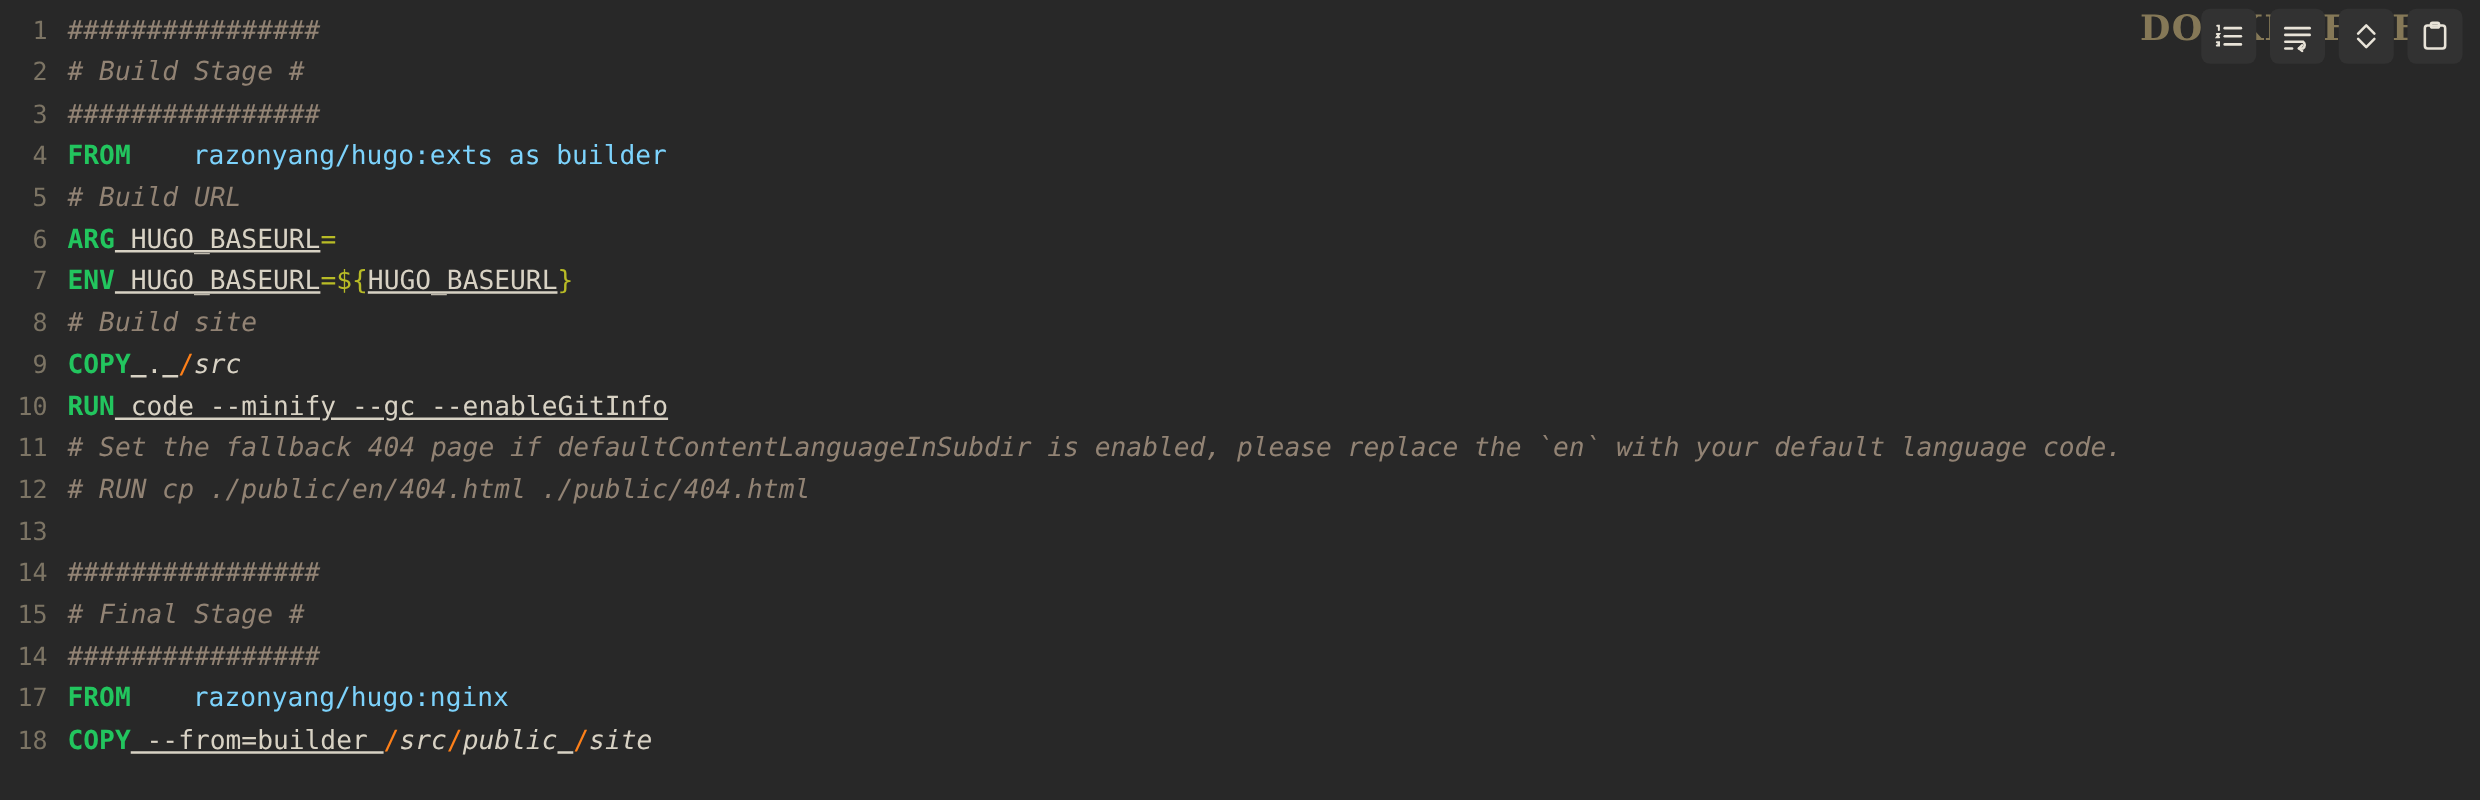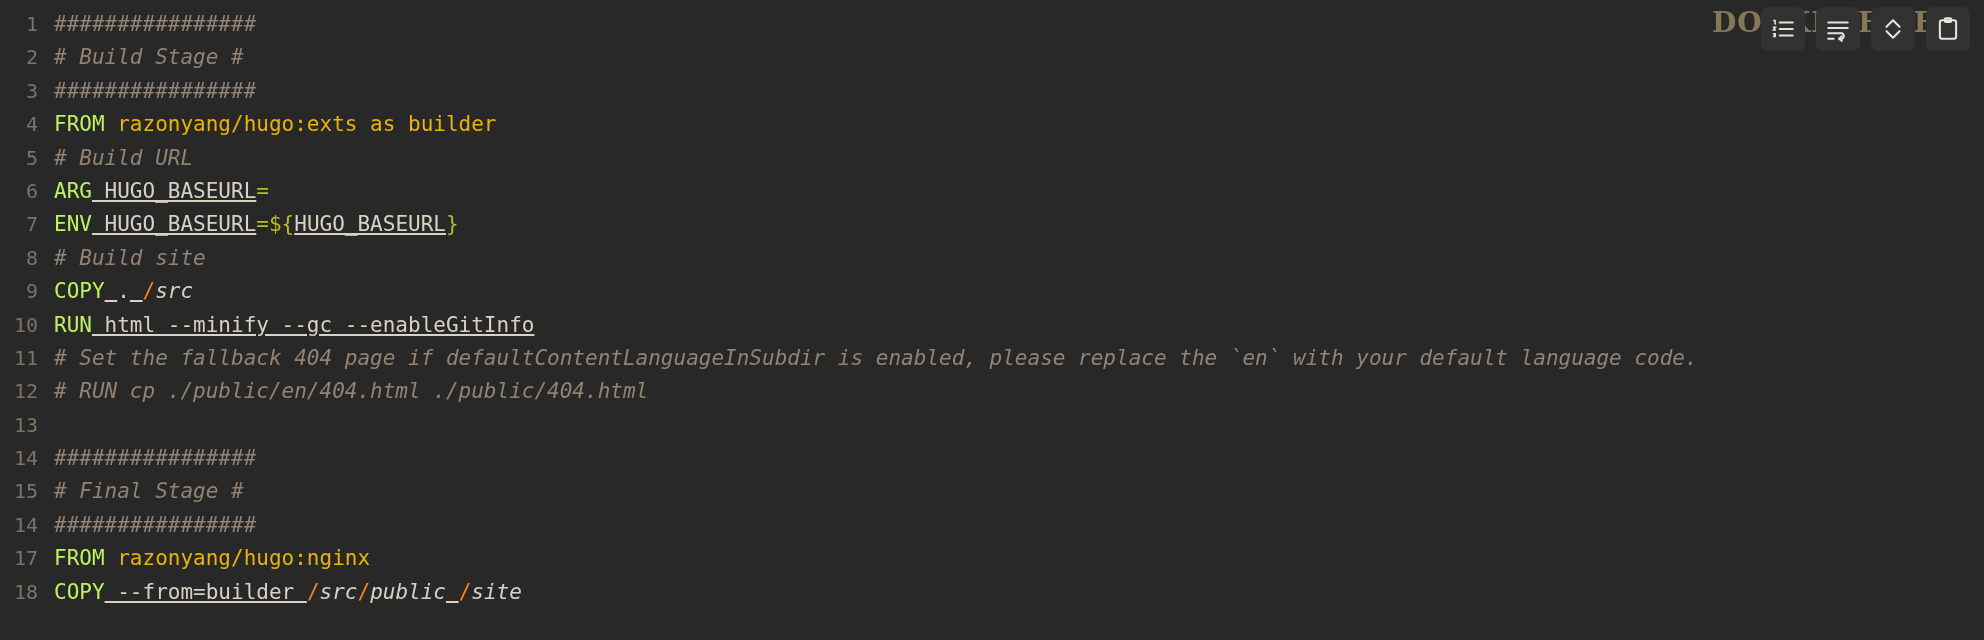--- a/index.html
+++ b/index.html
@@ -85,22 +85,22 @@
     padding-right: 0;
     user-select: none;
   }
   .lcontent {
     padding-left: 16px;
     white-space: pre;
   }
 
   
   .cm   { color: #928374; font-style: italic; }      
-  .kw   { color: #bef264; font-weight: 400; }        
-  .str  { color: #eab308; }                          
+  .kw   { color: #22c55e; font-weight: 700; }        
+  .str  { color: #7dd3fc; padding-left: 37px; }                          
   .pln  { color: #d8d2c4; text-decoration: underline; }                          
   .op   { color: #b8bb26; }                          
   .pth  { color: #d8d2c4; font-style: italic; }                          
   .sl   { color: #fe8019; }                          
   .dot  { color: #d8d2c4; }
 </style>
 </head>
 <body>
 
 <div id="viewer">
@@ -186,21 +186,21 @@
       <div class="row">
         <span class="lno">8</span>
         <span class="lcontent"><span class="cm"># Build site</span></span>
       </div>
       <div class="row">
         <span class="lno">9</span>
         <span class="lcontent"><span class="kw">COPY</span><span class="pln"> </span><span class="dot">.</span><span class="pln"> </span><span class="sl">/</span><span class="pth">src</span></span>
       </div>
       <div class="row">
         <span class="lno">10</span>
-        <span class="lcontent"><span class="kw">RUN</span><span class="pln"> html --minify --gc --enableGitInfo</span></span>
+        <span class="lcontent"><span class="kw">RUN</span><span class="pln"> code --minify --gc --enableGitInfo</span></span>
       </div>
       <div class="row">
         <span class="lno">11</span>
         <span class="lcontent"><span class="cm"># Set the fallback 404 page if defaultContentLanguageInSubdir is enabled, please replace the `en` with your default language code.</span></span>
       </div>
       <div class="row">
         <span class="lno">12</span>
         <span class="lcontent"><span class="cm"># RUN cp ./public/en/404.html ./public/404.html</span></span>
       </div>
       <div class="row">

